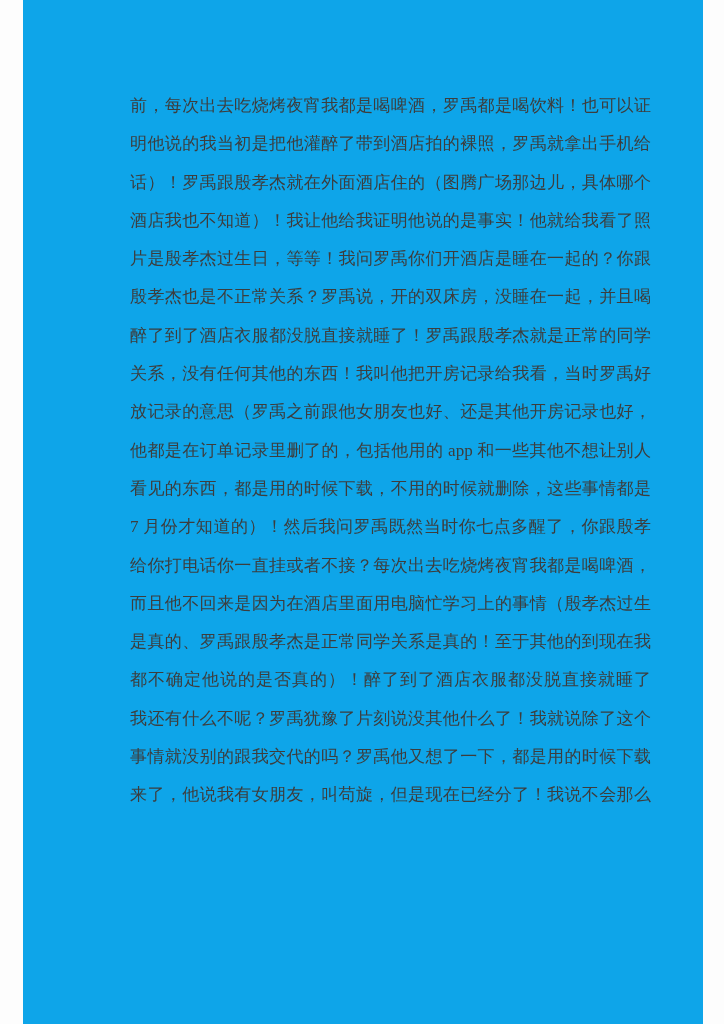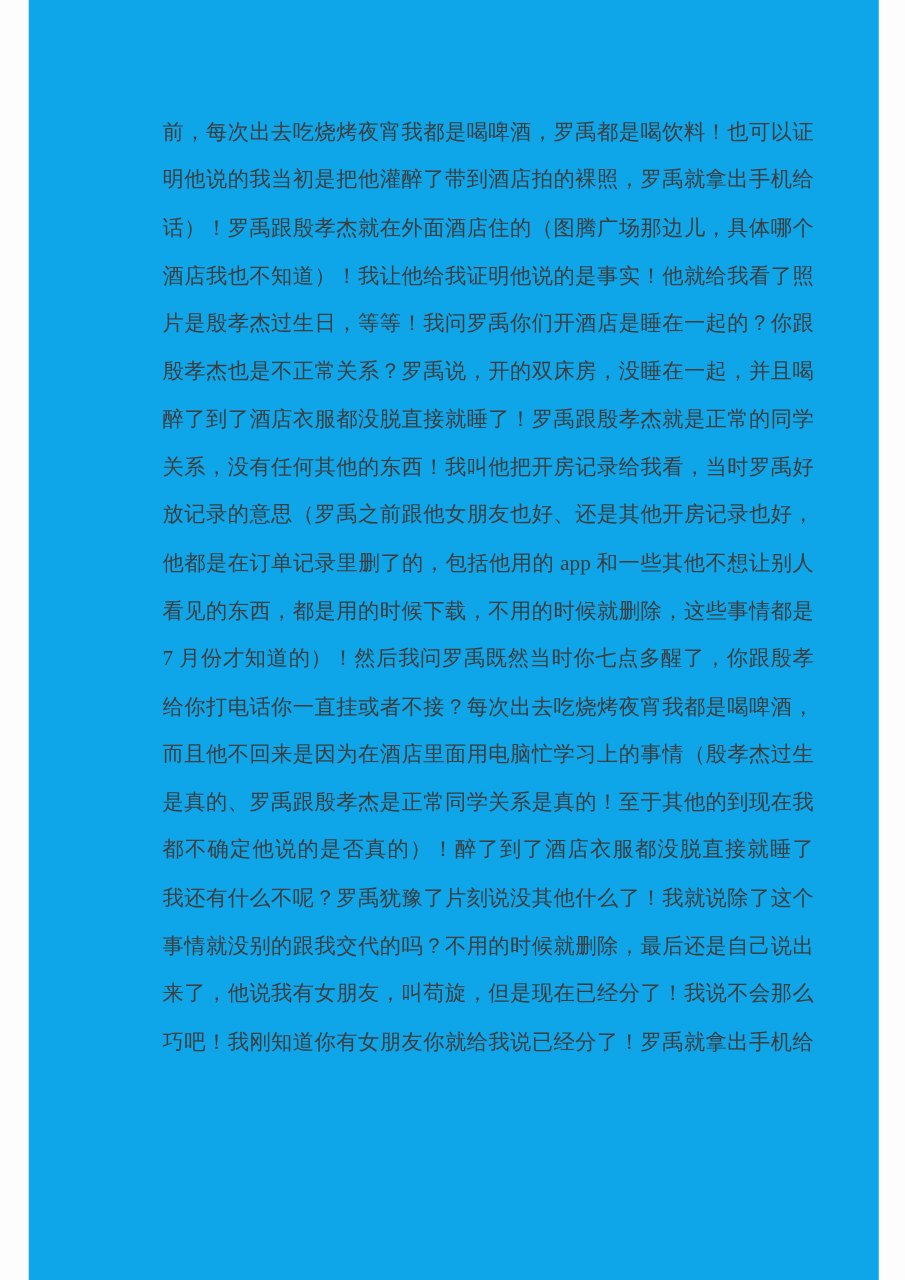--- a/index.html
+++ b/index.html
@@ -56,17 +56,16 @@
       <div class="text-line">关系，没有任何其他的东西！我叫他把开房记录给我看，当时罗禹好</div>
       <div class="text-line">放记录的意思（罗禹之前跟他女朋友也好、还是其他开房记录也好，</div>
       <div class="text-line">他都是在订单记录里删了的，包括他用的 app 和一些其他不想让别人</div>
       <div class="text-line">看见的东西，都是用的时候下载，不用的时候就删除，这些事情都是</div>
       <div class="text-line">7 月份才知道的）！然后我问罗禹既然当时你七点多醒了，你跟殷孝</div>
       <div class="text-line">给你打电话你一直挂或者不接？每次出去吃烧烤夜宵我都是喝啤酒，</div>
       <div class="text-line">而且他不回来是因为在酒店里面用电脑忙学习上的事情（殷孝杰过生</div>
       <div class="text-line">是真的、罗禹跟殷孝杰是正常同学关系是真的！至于其他的到现在我</div>
       <div class="text-line">都不确定他说的是否真的）！醉了到了酒店衣服都没脱直接就睡了</div>
       <div class="text-line">我还有什么不呢？罗禹犹豫了片刻说没其他什么了！我就说除了这个</div>
-      <div class="text-line">事情就没别的跟我交代的吗？不用的时候就删除，最后还是自己说出</div>
+      <div class="text-line">事情就没别的跟我交代的吗？罗禹他又想了一下，都是用的时候下载</div>
       <div class="text-line">来了，他说我有女朋友，叫苟旋，但是现在已经分了！我说不会那么</div>
-      <div class="text-line">巧吧！我刚知道你有女朋友你就给我说已经分了！罗禹就拿出手机给</div>
     </div>
 </div>
 
 </body></html>

